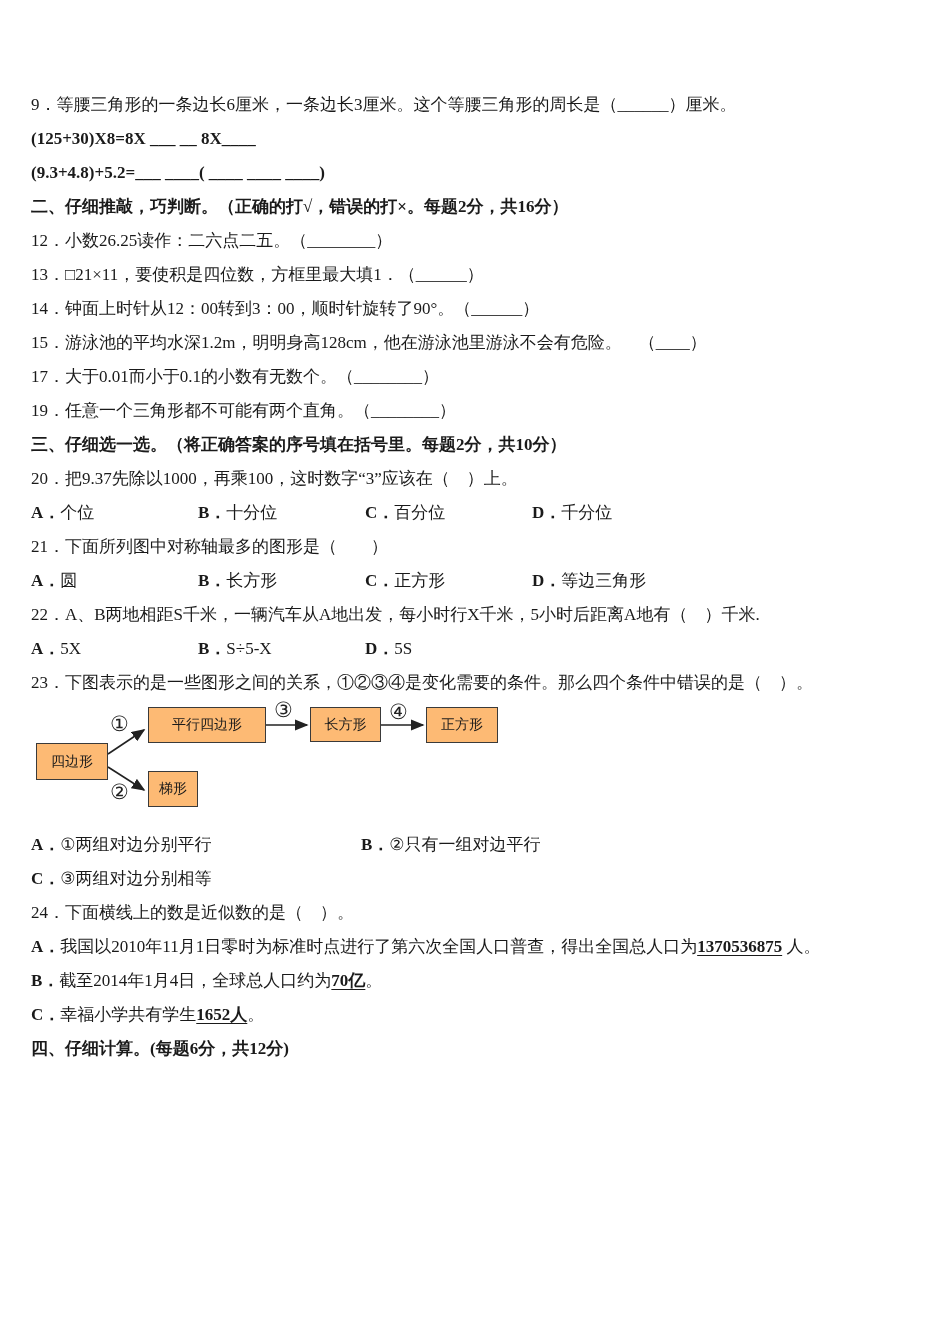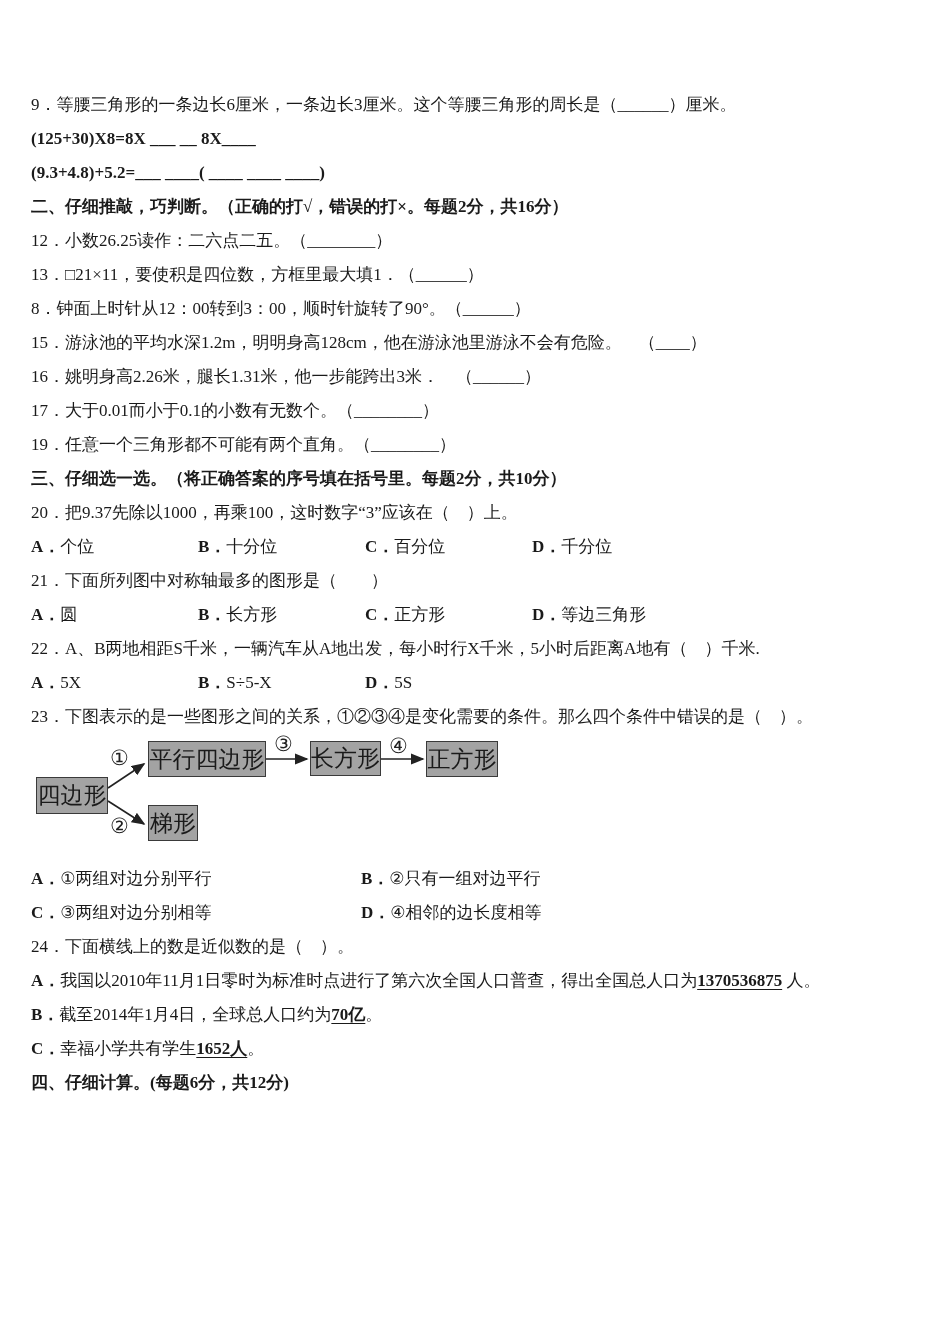--- a/index.html
+++ b/index.html
@@ -26,46 +26,45 @@
   
   .diagram {
     position:relative;
     width:520px; height:126px;
     margin:2px 0 0 0;
   }
   .dbox {
     position:absolute;
     box-sizing:border-box;
     border:1.6px solid #3a3a3a;
-    background:#a3a3a3;
+    background:#fdba74;
     display:flex; align-items:center; justify-content:center;
-    font-size:23px; line-height:1;
+    font-size:14px; line-height:1;
   }
   .dnum {
     position:absolute;
     font-size:21px; line-height:1;
     color:#222;
   }
   .darrows { position:absolute; left:0; top:0; }
 </style>
 </head>
 <body>
 
 <div class="page">
 
   <p class="line">9．等腰三角形的一条边长6厘米，一条边长3厘米。这个等腰三角形的周长是（______）厘米。</p>
   <p class="line bold">(125+30)X8=8X ___ __ 8X____</p>
   <p class="line bold">(9.3+4.8)+5.2=___ ____( ____ ____ ____)</p>
 
   <p class="line bold">二、仔细推敲，巧判断。（正确的打√，错误的打×。每题2分，共16分）</p>
   <p class="line">12．小数26.25读作：二六点二五。（________）</p>
   <p class="line">13．□21×11，要使积是四位数，方框里最大填1．（______）</p>
-  <p class="line">8．钟面上时针从12：00转到3：00，顺时针旋转了90°。（______）</p>
+  <p class="line">14．钟面上时针从12：00转到3：00，顺时针旋转了90°。（______）</p>
   <p class="line">15．游泳池的平均水深1.2m，明明身高128cm，他在游泳池里游泳不会有危险。　（____）</p>
-  <p class="line">16．姚明身高2.26米，腿长1.31米，他一步能跨出3米．　（______）</p>
   <p class="line">17．大于0.01而小于0.1的小数有无数个。（________）</p>
   <p class="line">19．任意一个三角形都不可能有两个直角。（________）</p>
 
   <p class="line bold">三、仔细选一选。（将正确答案的序号填在括号里。每题2分，共10分）</p>
 
   <p class="line">20．把9.37先除以1000，再乘100，这时数字“3”应该在（　）上。</p>
   <div class="line opts">
     <span class="opt"><span class="lbl">A．</span><span>个位</span></span>
     <span class="opt"><span class="lbl">B．</span><span>十分位</span></span>
     <span class="opt"><span class="lbl">C．</span><span>百分位</span></span>
@@ -111,21 +110,20 @@
     <span class="dnum" style="left:243px; top:-2px;">③</span>
     <span class="dnum" style="left:358px; top:0px;">④</span>
   </div>
 
   <div class="line opts opts2">
     <span class="opt"><span class="lbl">A．</span><span>①两组对边分别平行</span></span>
     <span class="opt"><span class="lbl">B．</span><span>②只有一组对边平行</span></span>
   </div>
   <div class="line opts opts2">
     <span class="opt"><span class="lbl">C．</span><span>③两组对边分别相等</span></span>
-    <span class="opt"><span class="lbl">D．</span><span>④相邻的边长度相等</span></span>
   </div>
 
   <p class="line">24．下面横线上的数是近似数的是（　）。</p>
   <p class="line"><span class="lbl">A．</span><span>我国以2010年11月1日零时为标准时点进行了第六次全国人口普查，得出全国总人口为</span><span class="ul">1370536875</span><span> 人。</span></p>
   <p class="line"><span class="lbl">B．</span><span>截至2014年1月4日，全球总人口约为</span><span class="ul">70亿</span><span>。</span></p>
   <p class="line"><span class="lbl">C．</span><span>幸福小学共有学生</span><span class="ul">1652人</span><span>。</span></p>
 
   <p class="line bold">四、仔细计算。(每题6分，共12分)</p>
 
 </div>

